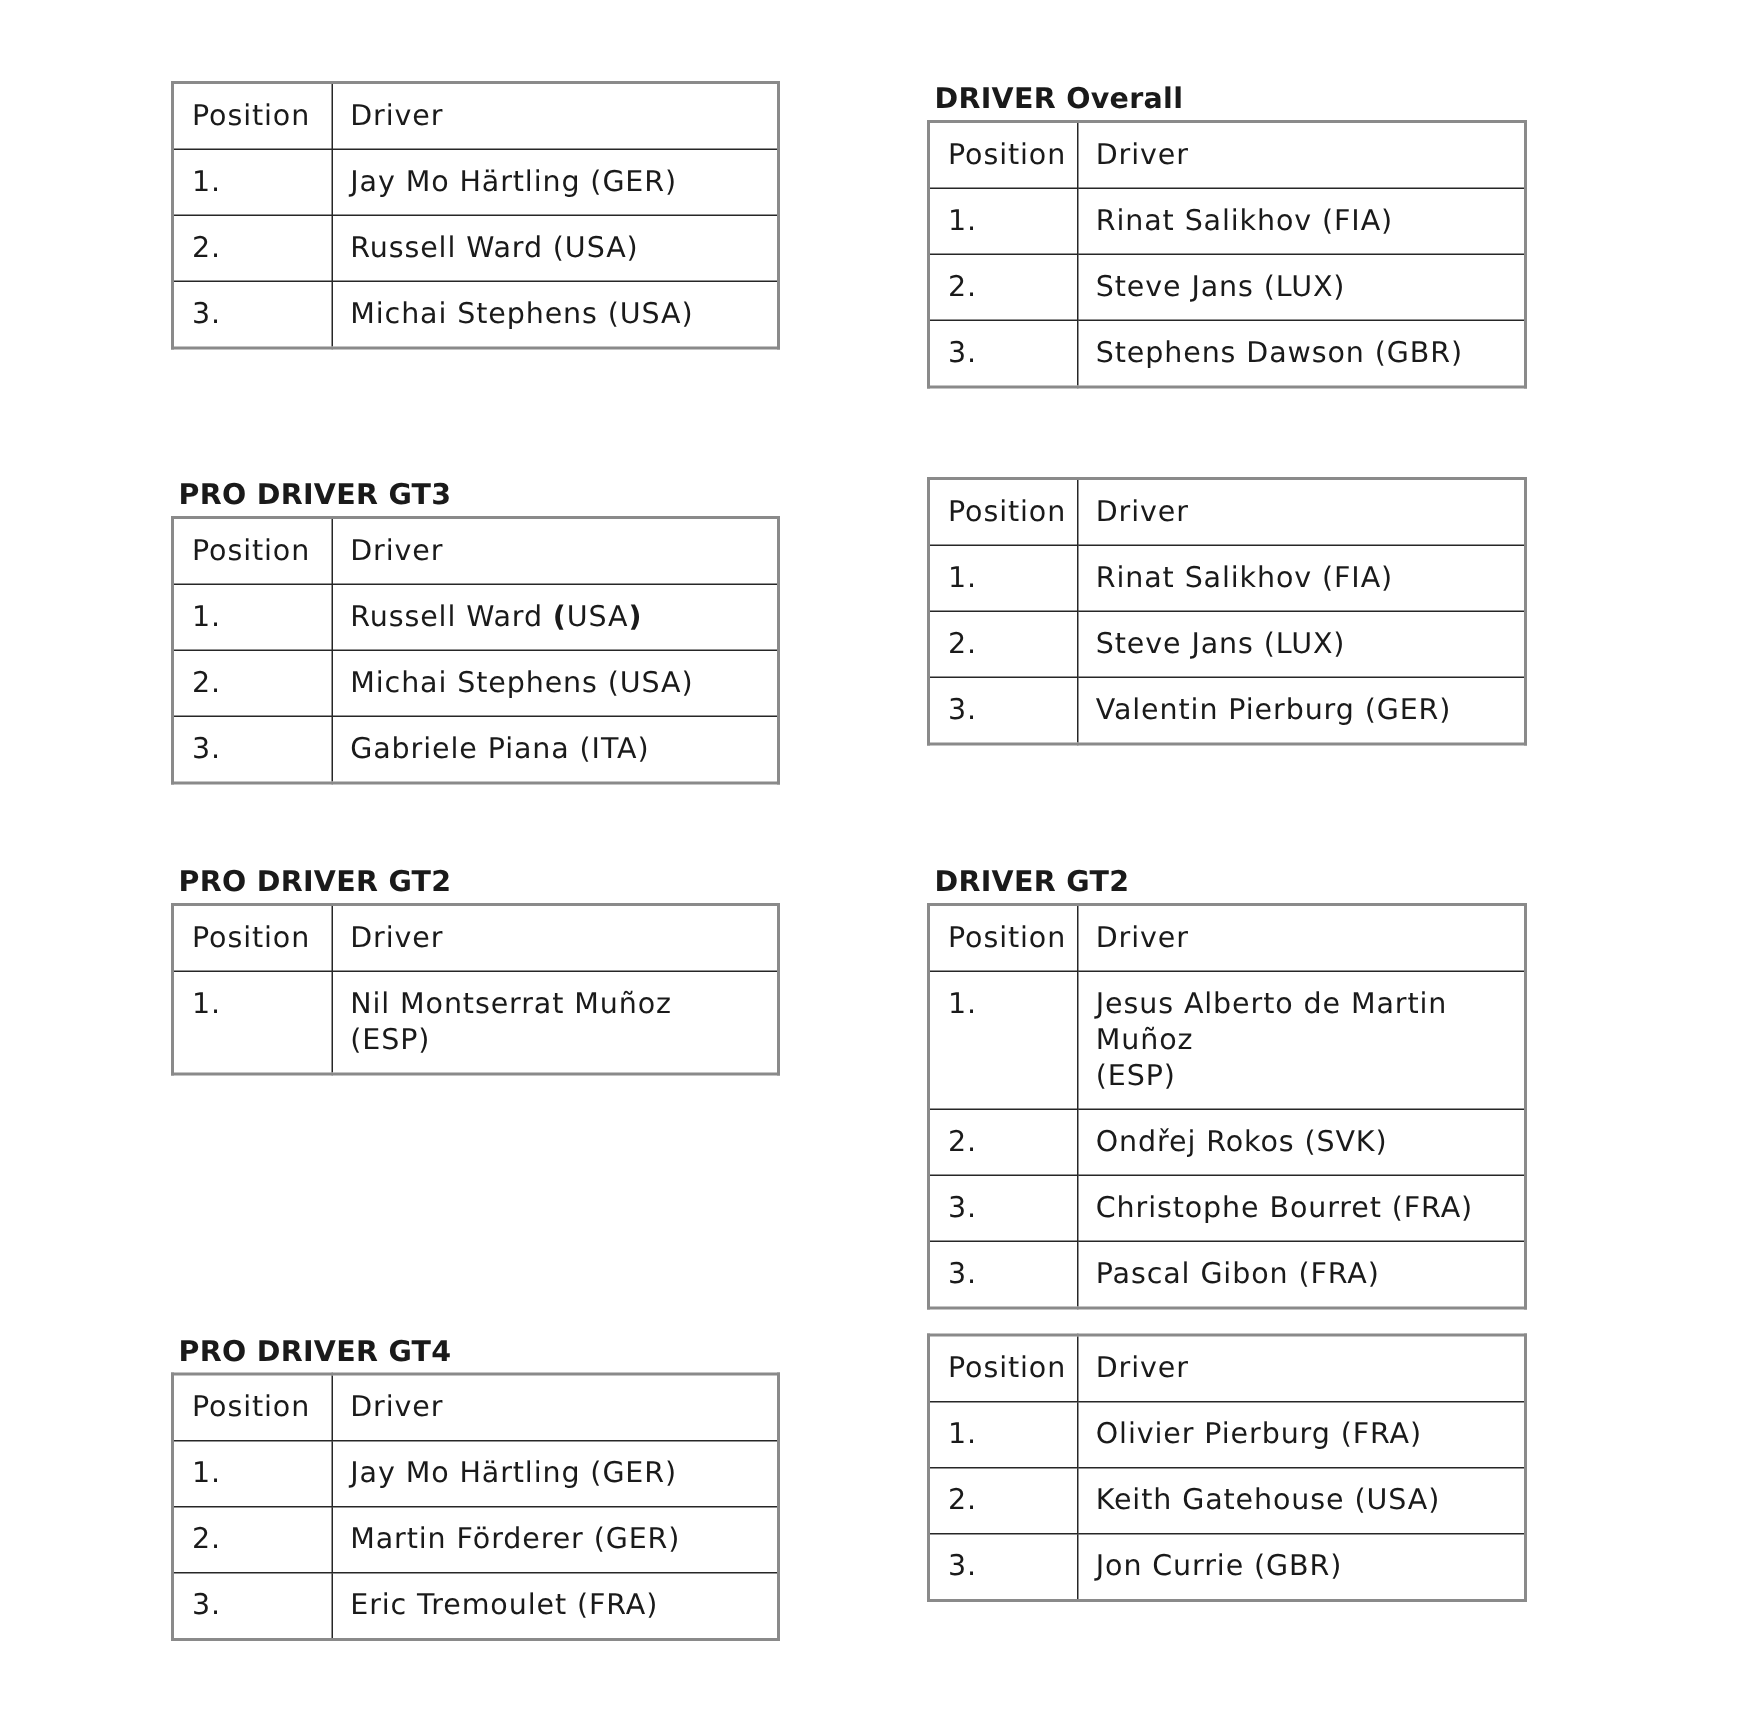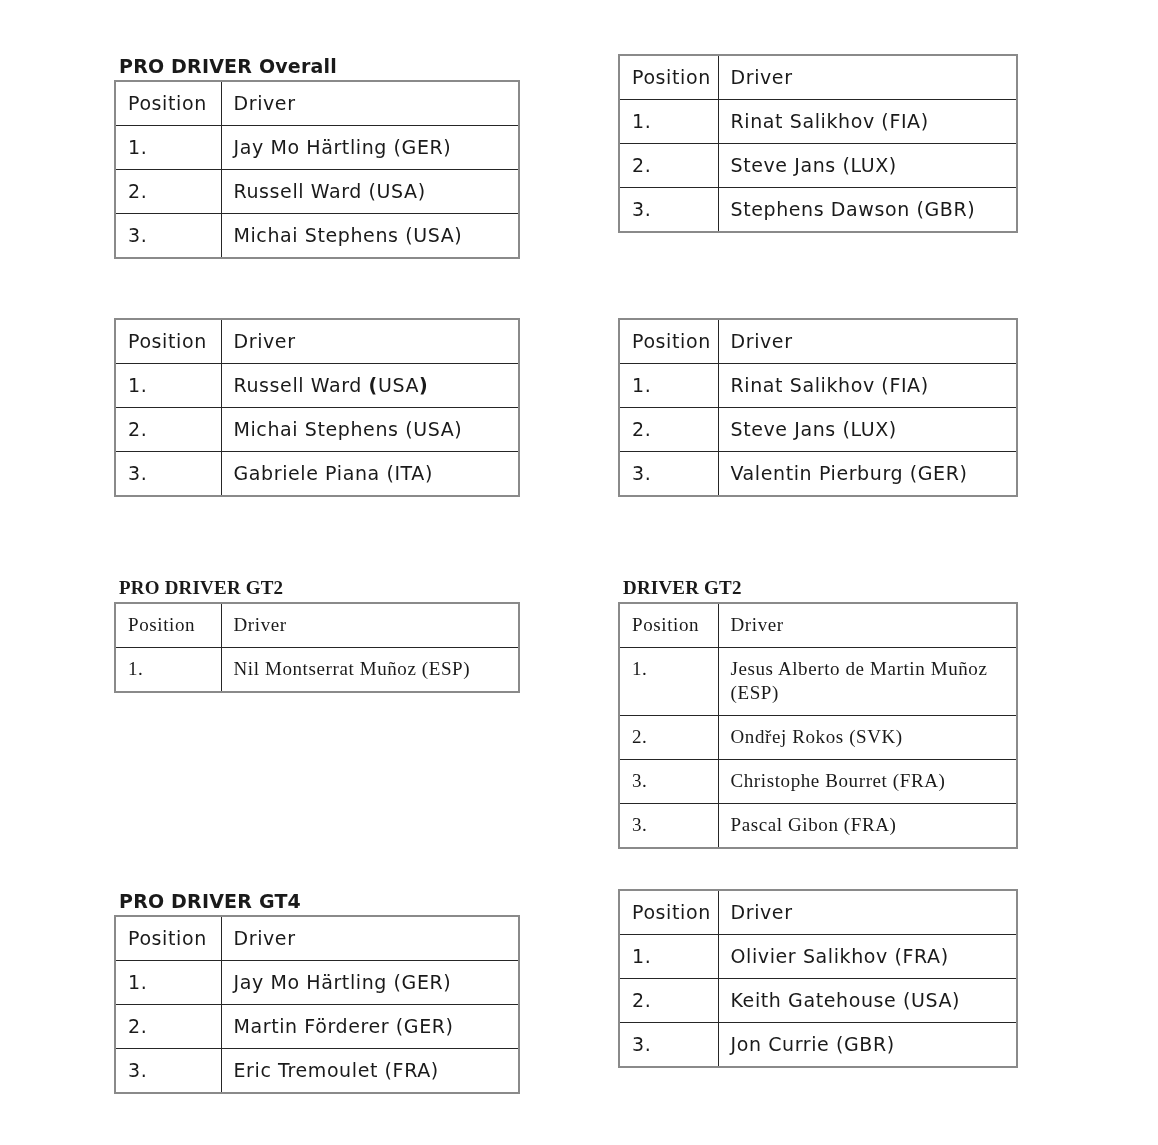--- a/index.html
+++ b/index.html
@@ -19,21 +19,21 @@
     width:1158px;
     height:1145px;
     background:var(--bg);
     overflow:hidden;
   }
   .section{position:absolute;}
   .col-l{left:114px;}
   .col-r{left:618px;}
   .r1{top:54px;}
   .r2{top:318px;}
-  .r3{top:576px;font-family:Liberation Serif, serif;}
+  .r3{top:576px;}
   .r4{top:889px;}
   .sec-title{
     font-weight:700;
     font-size:19px;
     line-height:24px;
     letter-spacing:0.2px;
     margin:0 0 2px 5px;
     white-space:pre;
   }
   table.standings{
@@ -64,21 +64,20 @@
   .col-l .pos{width:106px;}
   .col-r .pos{width:99px;}
   .seg-bold{font-weight:700;}
 </style>
 </head>
 <body>
 
 <div class="page">
 
   <div class="section col-l r1">
-    <div class="sec-title">PRO DRIVER Overall</div>
     <table class="standings">
         <thead>
           <tr>
             <th class="pos">Position</th>
             <th class="drv">Driver</th>
           </tr>
         </thead>
         <tbody>
           <tr>
             <td class="pos">1.</td>
@@ -90,20 +89,21 @@
           </tr>
           <tr>
             <td class="pos">3.</td>
             <td class="drv">Michai Stephens (USA)</td>
           </tr>
         </tbody>
       </table>
   </div>
 
   <div class="section col-r r1">
+    <div class="sec-title">DRIVER Overall</div>
     <table class="standings">
         <thead>
           <tr>
             <th class="pos">Position</th>
             <th class="drv">Driver</th>
           </tr>
         </thead>
         <tbody>
           <tr>
             <td class="pos">1.</td>
@@ -115,20 +115,21 @@
           </tr>
           <tr>
             <td class="pos">3.</td>
             <td class="drv">Stephens Dawson (GBR)</td>
           </tr>
         </tbody>
       </table>
   </div>
 
   <div class="section col-l r2">
+    <div class="sec-title">PRO DRIVER GT3</div>
     <table class="standings">
         <thead>
           <tr>
             <th class="pos">Position</th>
             <th class="drv">Driver</th>
           </tr>
         </thead>
         <tbody>
           <tr>
             <td class="pos">1.</td>
@@ -250,21 +251,21 @@
     <table class="standings">
         <thead>
           <tr>
             <th class="pos">Position</th>
             <th class="drv">Driver</th>
           </tr>
         </thead>
         <tbody>
           <tr>
             <td class="pos">1.</td>
-            <td class="drv">Olivier Salikhov (FRA)</td>
+            <td class="drv">Olivier Pierburg (FRA)</td>
           </tr>
           <tr>
             <td class="pos">2.</td>
             <td class="drv">Keith Gatehouse (USA)</td>
           </tr>
           <tr>
             <td class="pos">3.</td>
             <td class="drv">Jon Currie (GBR)</td>
           </tr>
         </tbody>

